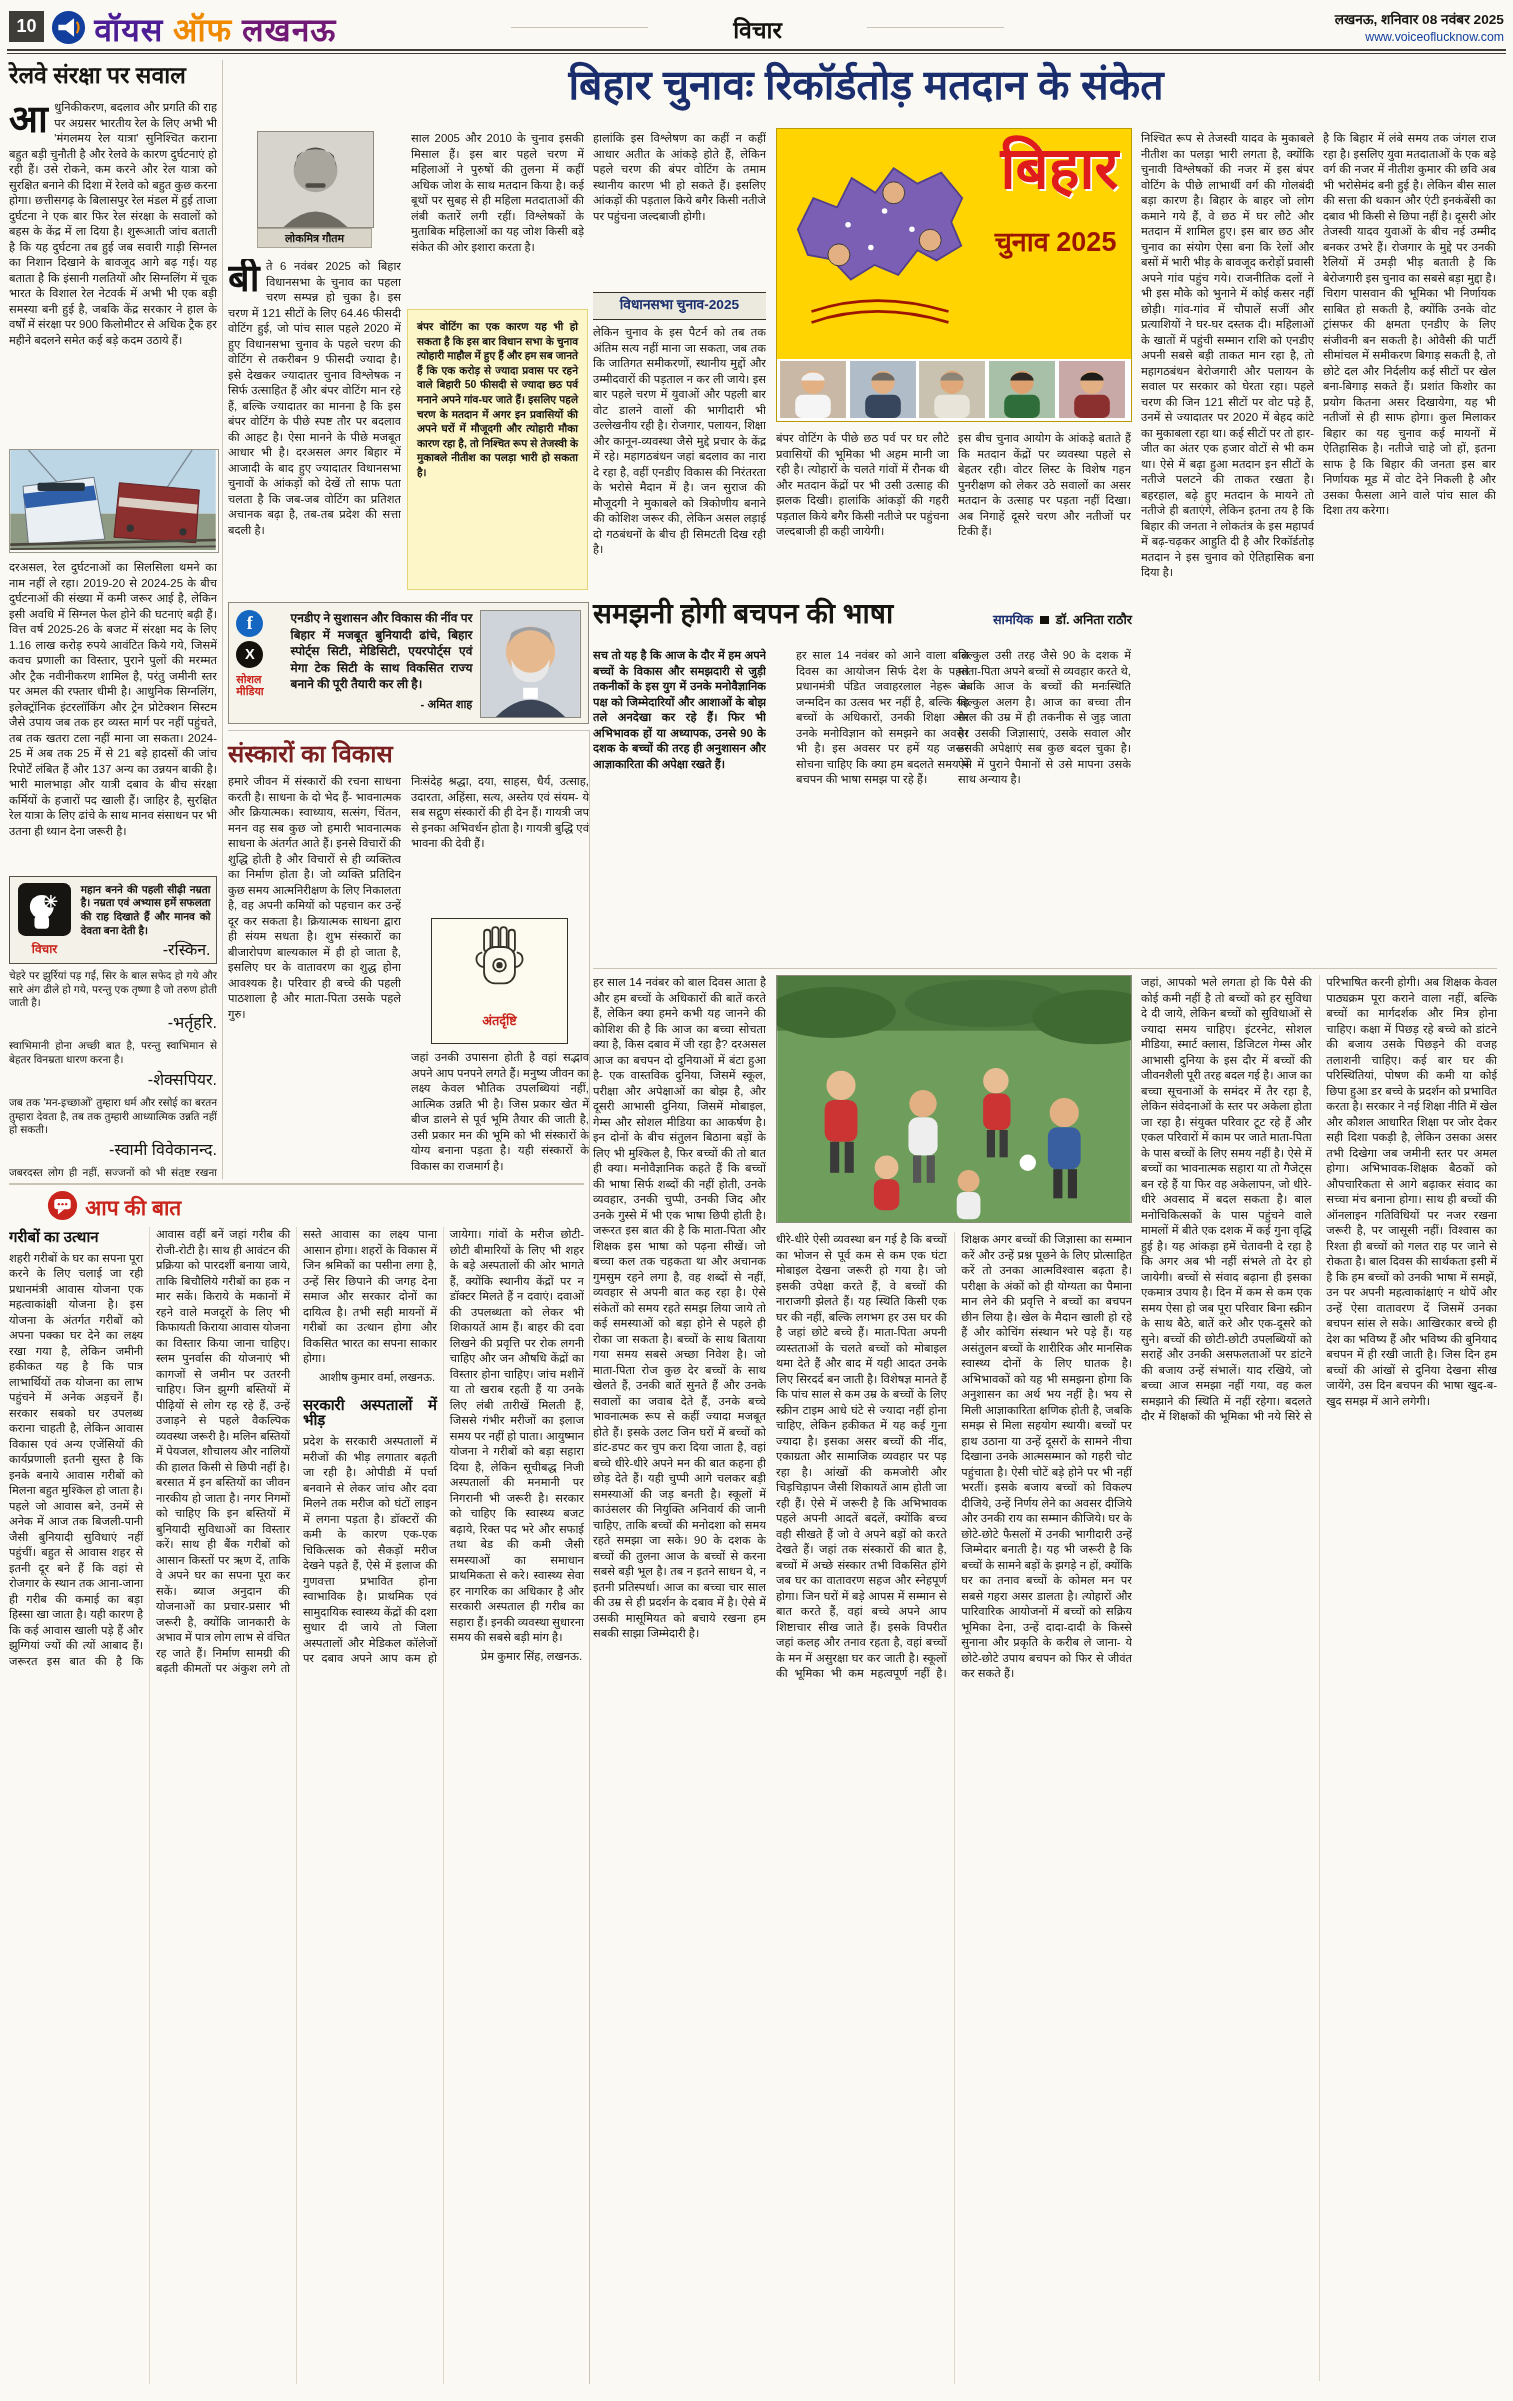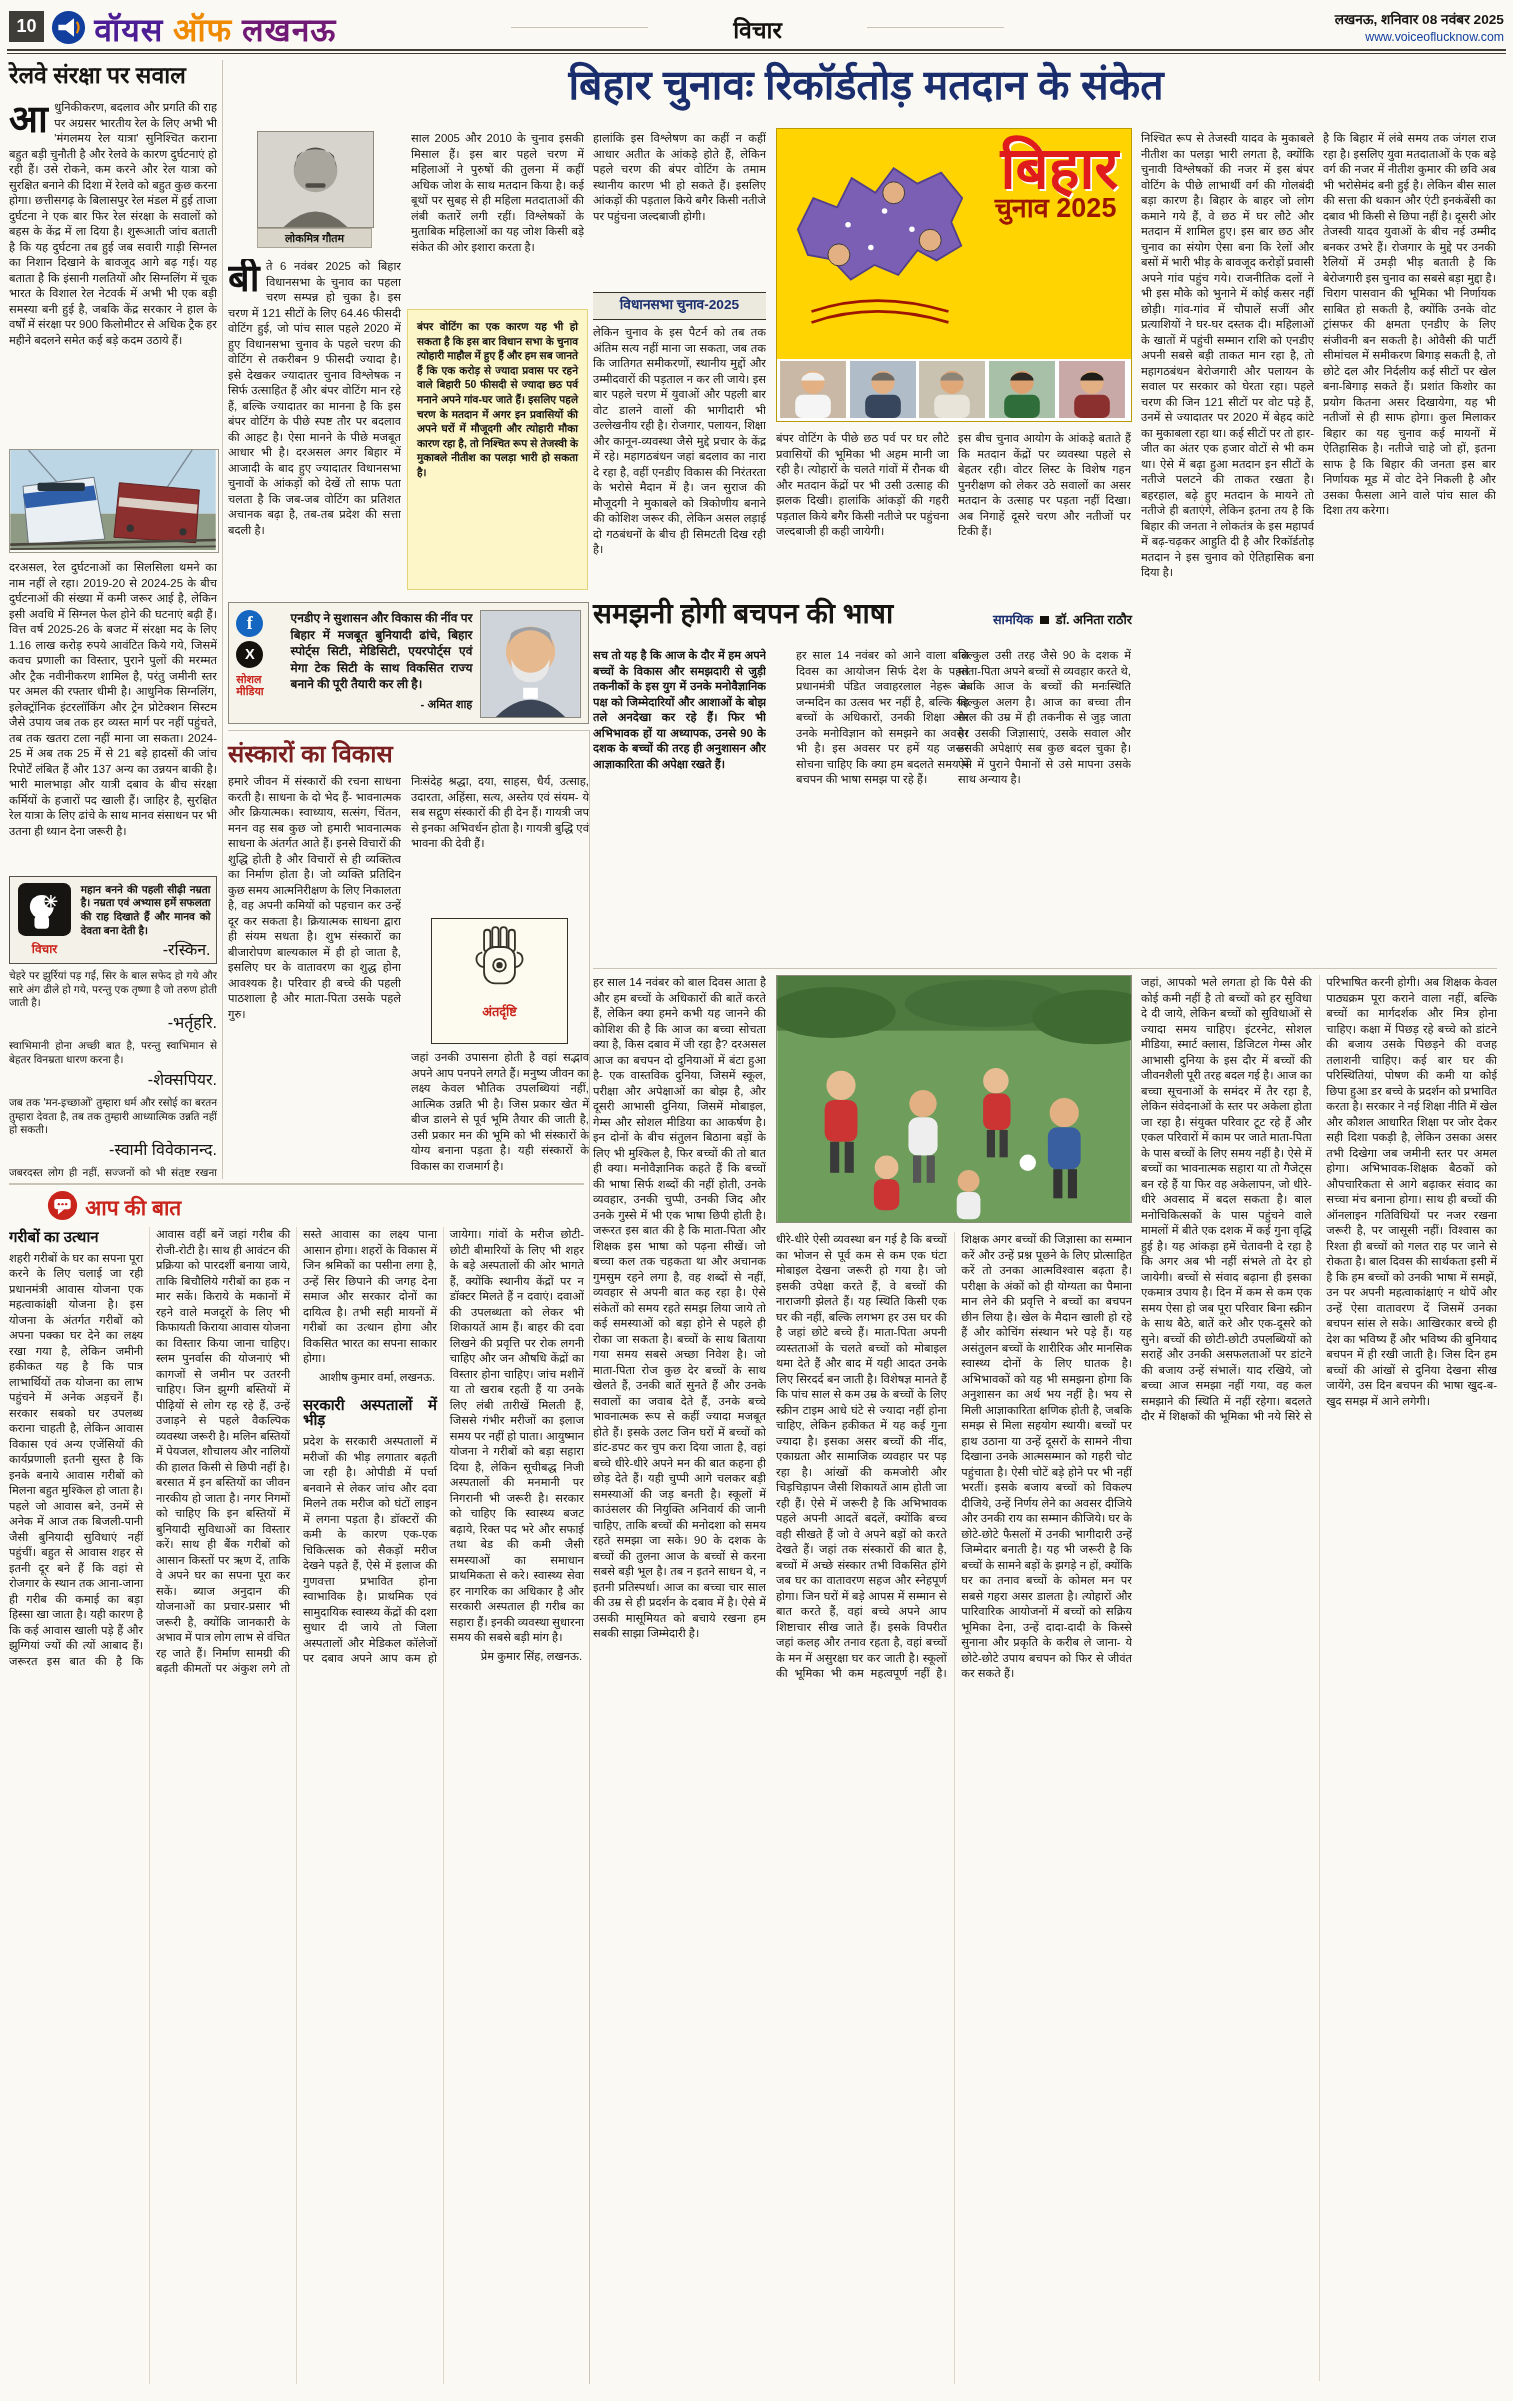--- a/index.html
+++ b/index.html
@@ -132,21 +132,21 @@
 
   <div class="abs bt" style="left:411px;top:131px;width:173px;height:171px;">साल 2005 और 2010 के चुनाव इसकी मिसाल हैं। इस बार पहले चरण में महिलाओं ने पुरुषों की तुलना में कहीं अधिक जोश के साथ मतदान किया है। कई बूथों पर सुबह से ही महिला मतदाताओं की लंबी कतारें लगी रहीं। विश्लेषकों के मुताबिक महिलाओं का यह जोश किसी बड़े संकेत की ओर इशारा करता है।</div>
   <div class="abs pull" style="left:407px;top:309px;width:181px;height:281px;">बंपर वोटिंग का एक कारण यह भी हो सकता है कि इस बार विधान सभा के चुनाव त्योहारी माहौल में हुए हैं और हम सब जानते हैं कि एक करोड़ से ज्यादा प्रवास पर रहने वाले बिहारी 50 फीसदी से ज्यादा छठ पर्व मनाने अपने गांव-घर जाते हैं। इसलिए पहले चरण के मतदान में अगर इन प्रवासियों की अपने घरों में मौजूदगी और त्योहारी मौका कारण रहा है, तो निश्चित रूप से तेजस्वी के मुकाबले नीतीश का पलड़ा भारी हो सकता है।</div>
 
   <div class="abs bt" style="left:593px;top:131px;width:173px;height:155px;">हालांकि इस विश्लेषण का कहीं न कहीं आधार अतीत के आंकड़े होते हैं, लेकिन पहले चरण की बंपर वोटिंग के तमाम स्थानीय कारण भी हो सकते हैं। इसलिए आंकड़ों की पड़ताल किये बगैर किसी नतीजे पर पहुंचना जल्दबाजी होगी।</div>
   <div class="abs midbox" style="left:593px;top:292px;width:173px;height:25.6px;">विधानसभा चुनाव-2025</div>
   <div class="abs bt" style="left:593px;top:325px;width:173px;height:264px;">लेकिन चुनाव के इस पैटर्न को तब तक अंतिम सत्य नहीं माना जा सकता, जब तक कि जातिगत समीकरणों, स्थानीय मुद्दों और उम्मीदवारों की पड़ताल न कर ली जाये। इस बार पहले चरण में युवाओं और पहली बार वोट डालने वालों की भागीदारी भी उल्लेखनीय रही है। रोजगार, पलायन, शिक्षा और कानून-व्यवस्था जैसे मुद्दे प्रचार के केंद्र में रहे। महागठबंधन जहां बदलाव का नारा दे रहा है, वहीं एनडीए विकास की निरंतरता के भरोसे मैदान में है। जन सुराज की मौजूदगी ने मुकाबले को त्रिकोणीय बनाने की कोशिश जरूर की, लेकिन असल लड़ाई दो गठबंधनों के बीच ही सिमटती दिख रही है।</div>
 
   <div class="abs" style="left:776px;top:128px;width:356px;height:294px;background:#ffd400;border:0.9px solid #b99a00;box-sizing:border-box;">
     <div style="position:absolute;right:12.8px;top:9px;font-size:58px;font-weight:bold;color:#e01b1b;line-height:60px;text-shadow:1.8px 1.8px 0 #fff;">बिहार</div>
-    <div style="position:absolute;right:14.6px;top:59px;font-size:27px;font-weight:bold;color:#9c1500;">चुनाव 2025</div>
+    <div style="position:absolute;right:14.6px;top:93px;font-size:27px;font-weight:bold;color:#9c1500;">चुनाव 2025</div>
     <span style="position:absolute;left:7.3px;top:9px;">
       <svg width="192" height="210" viewBox="0 0 210 230">
         <path d="M15 100 L32 66 L58 76 L74 44 L100 60 L120 33 L146 50 L172 38 L195 66 L183 92 L194 118 L167 134 L146 123 L125 150 L99 139 L73 155 L52 133 L26 128 Z" fill="#7a5fb5" stroke="#53408c" stroke-width="2"></path>
         <circle cx="70" cy="95" r="3" fill="#fff"></circle>
           <circle cx="110" cy="80" r="3" fill="#fff"></circle>
         <circle cx="140" cy="100" r="3" fill="#fff"></circle>
           <circle cx="95" cy="120" r="3" fill="#fff"></circle>
         <circle cx="60" cy="128" r="12" fill="#e3b084" stroke="#333"></circle>
         <circle cx="120" cy="60" r="12" fill="#e3b084" stroke="#333"></circle>
         <circle cx="160" cy="112" r="12" fill="#e3b084" stroke="#333"></circle>
@@ -281,21 +281,21 @@
           <rect x="28" y="2" width="7" height="27" rx="3.5"></rect>
           <rect x="37" y="5" width="7" height="24" rx="3.5"></rect>
           <path d="M8 30 q-8 2 -6 10 q2 6 8 6"></path>
           <path d="M46 30 q8 2 6 10 q-2 6 -8 6"></path>
           <rect x="10" y="24" width="34" height="40" rx="12"></rect>
           <circle cx="27" cy="44" r="7"></circle>
           <circle cx="27" cy="44" r="2.5" fill="#35322a"></circle>
         </g>
       </svg>
     </span>
-    <div style="color:#c9251c;font-weight:bold;font-size:12.8px;margin-top:10px;">अंतर्दृष्टि</div>
+    <div style="color:#c9251c;font-weight:bold;font-size:12.8px;margin-top:19px;">अंतर्दृष्टि</div>
   </div>
   <div class="abs bt" style="left:411px;top:1050px;width:178px;height:124px;">जहां उनकी उपासना होती है वहां सद्भाव अपने आप पनपने लगते हैं। मनुष्य जीवन का लक्ष्य केवल भौतिक उपलब्धियां नहीं, आत्मिक उन्नति भी है। जिस प्रकार खेत में बीज डालने से पूर्व भूमि तैयार की जाती है, उसी प्रकार मन की भूमि को भी संस्कारों के योग्य बनाना पड़ता है। यही संस्कारों के विकास का राजमार्ग है।</div>
 
   <div class="abs vrule" style="left:589px;top:730px;height:1654px;"></div>
 
   <div class="abs lrule" style="left:9px;top:1183px;width:575px;height:1.8px;"></div>
   <div class="abs" style="left:47px;top:1190px;display:flex;align-items:center;gap:7.3px;">
     <span>
       <svg width="31" height="31" viewBox="0 0 34 34">
         <circle cx="17" cy="17" r="16" fill="#c9251c"></circle>

